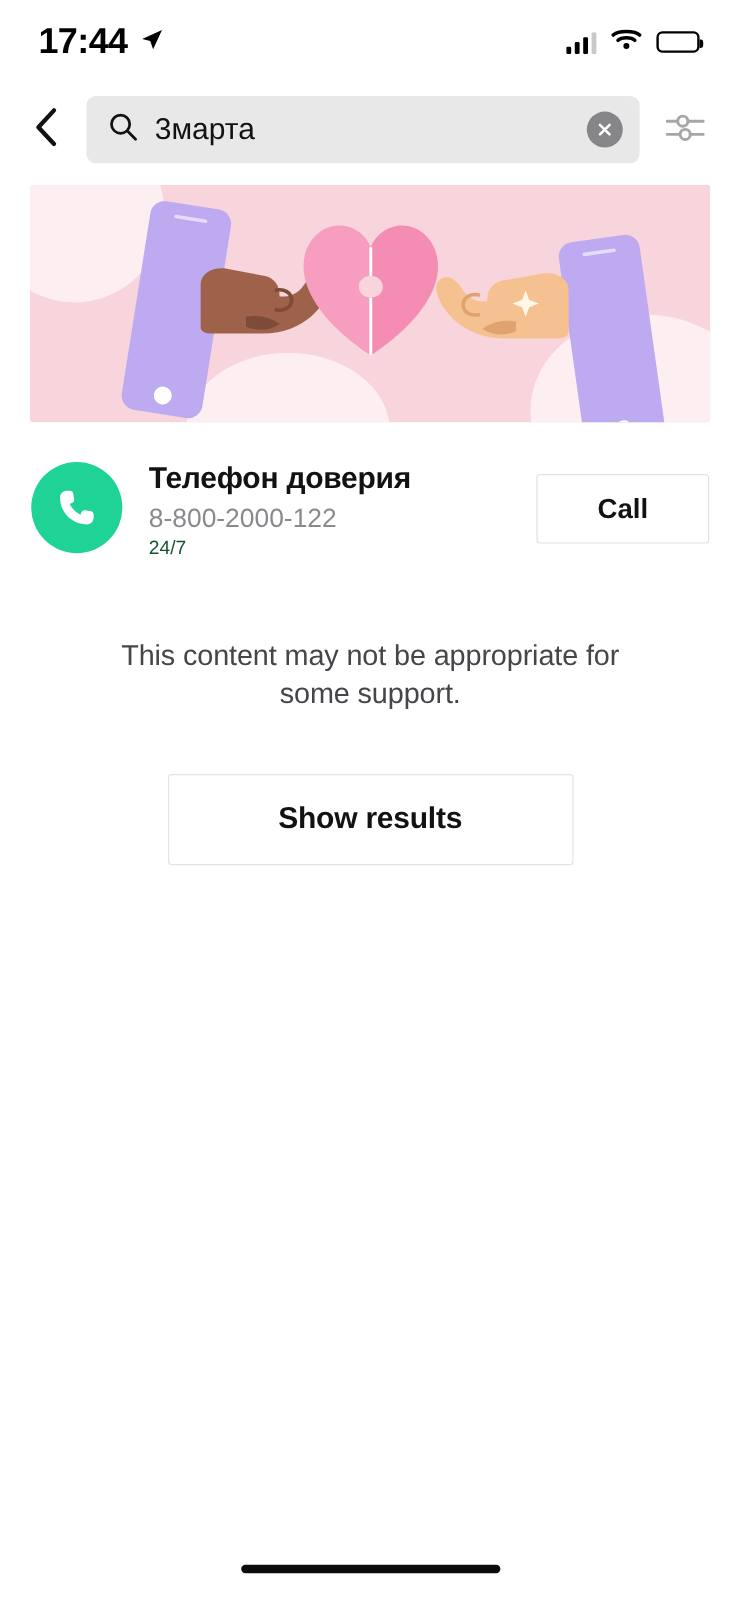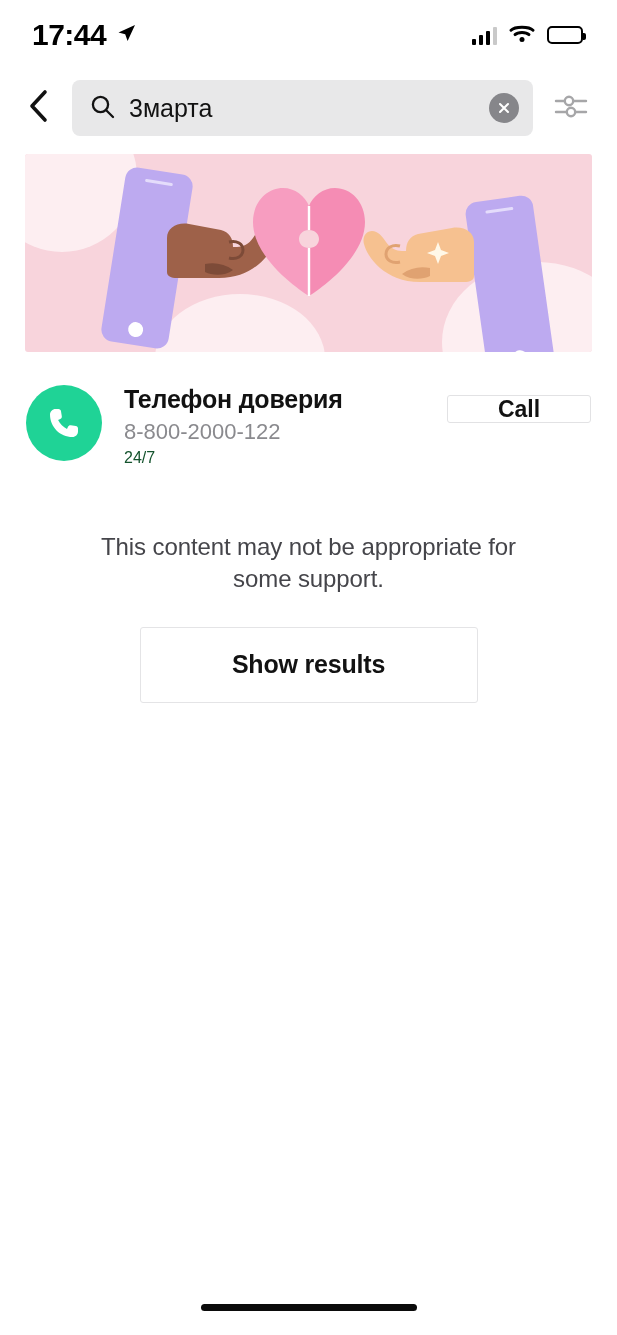--- a/index.html
+++ b/index.html
@@ -133,34 +133,34 @@
     font-size:25px; font-weight:bold; color:#121212;
     line-height:1.28; letter-spacing:-0.2px;
   }
   .hotline-number{
     font-size:22px; color:#8a8a8e; line-height:1.38; margin-top:2px;
   }
   .hotline-hours{
     font-size:16px; color:#14532d; line-height:1.38;
   }
   .call-btn{
-    flex:0 0 auto; width:144px; height:28px; margin-top:14px;
+    flex:0 0 auto; width:144px; height:58px; margin-top:14px;
     border:1px solid #e2e2e4; background:#fff; border-radius:3px;
     display:flex; align-items:center; justify-content:center; cursor:pointer;
   }
   .call-btn span{ font-size:23px; font-weight:bold; color:#121212; }
 
   
   .warning{
     margin:62px auto 0 auto; width:420px;
     text-align:center; font-size:24px; color:#45454a;
     line-height:1.32; letter-spacing:-0.1px;
   }
   .show-btn{
-    margin:32px auto 0 auto; width:338px; height:76px;
+    margin:50px auto 0 auto; width:338px; height:76px;
     border:1px solid #e4e4e6; background:#fff; border-radius:3px;
     display:flex; align-items:center; justify-content:center; cursor:pointer;
   }
   .show-btn span{ font-size:25px; font-weight:bold; color:#121212; letter-spacing:-0.2px; }
 
   
   .home-indicator{
     position:absolute; left:50%; bottom:24px; transform:translateX(-50%);
     width:216px; height:7px; background:#0b0b0b; border-radius:4px;
   }

